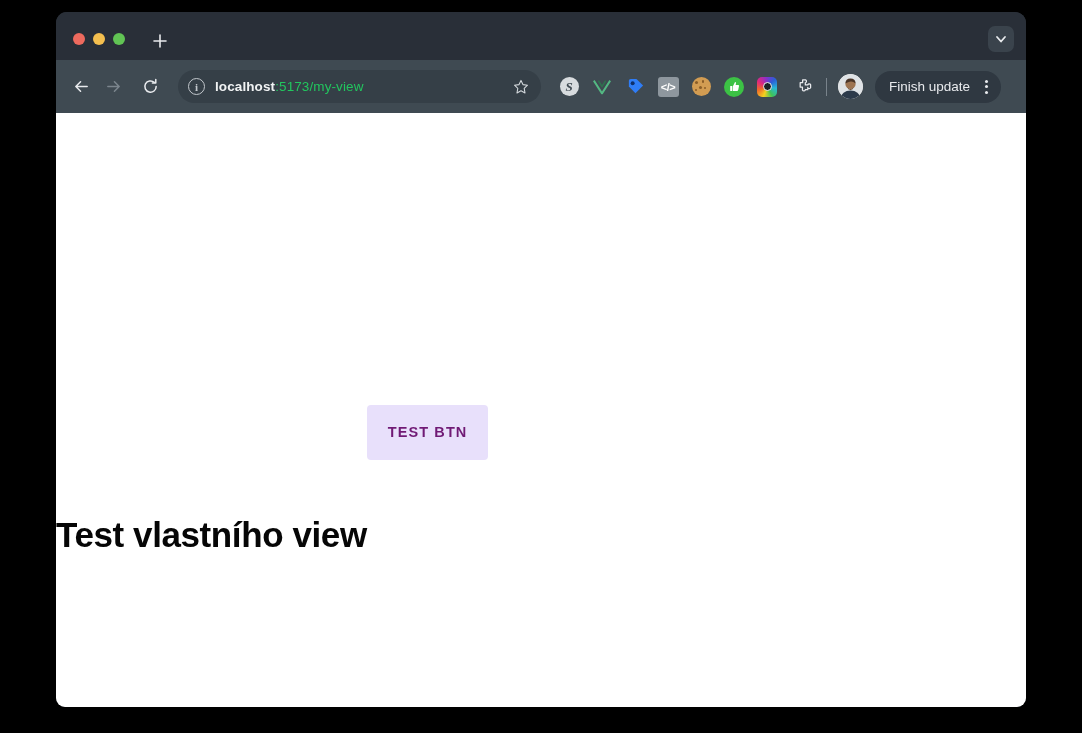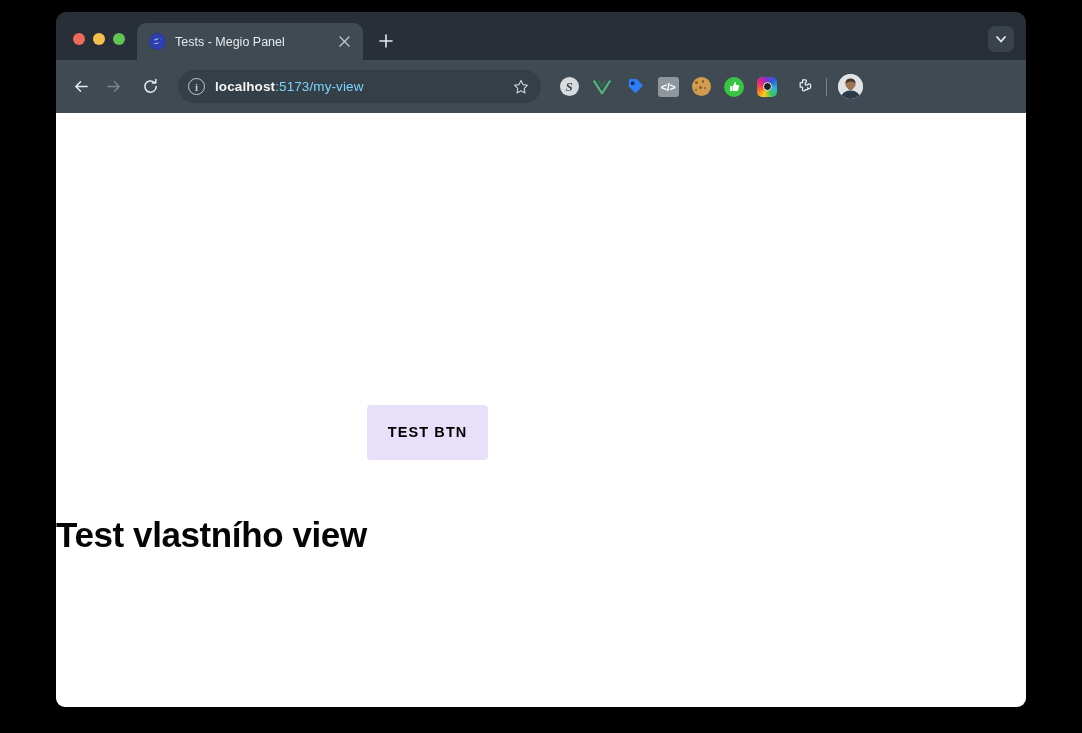--- a/index.html
+++ b/index.html
@@ -120,21 +120,21 @@
     font-size: 11px; font-weight: bold;
     font-family: "Liberation Serif", serif;
   }
   .url {
     flex: 1 1 auto;
     font-size: 13.5px;
     white-space: nowrap; overflow: hidden;
     letter-spacing: .1px;
   }
   .url .host { color: #f1f3f4; font-weight: bold; }
-  .url .path { color: #7dd3fc; }
+  .url .path { color: #22c55e; }
   .star {
     width: 20px; height: 20px; flex: 0 0 20px;
     display: flex; align-items: center; justify-content: center;
     color: #d3d8dc;
   }
 
   
   .ext-zone {
     display: flex; align-items: center;
     gap: 9px;
@@ -229,21 +229,21 @@
     margin-top: 250px;
     font-size: 35px;
     font-weight: 800;
     color: #060606;
     letter-spacing: -0.4px;
     text-align: center;
   }
   .test-btn {
     margin-top: 45px;
     background: #e8e0fb;
-    color: #000000;
+    color: #701a75;
     border: none;
     border-radius: 4px;
     font-size: 14.5px;
     font-weight: bold;
     letter-spacing: 1.1px;
     padding: 20px 21px;
     font-family: "Liberation Sans", sans-serif;
     line-height: 1;
   }
 </style>
@@ -253,36 +253,20 @@
 <div class="window">
 
   <div class="tabstrip">
 
     <div class="traffic">
       <span class="light red"></span>
       <span class="light yellow"></span>
       <span class="light green"></span>
     </div>
 
-    <div class="tab">
-      <span class="favicon">
-        <svg width="15" height="15" viewBox="0 0 20 20" aria-hidden="true">
-          <circle cx="10" cy="10" r="10" fill="#2f3fae"></circle>
-          <path d="M4 12c3 1 6 1 9-2-2 3-5 5-9 2z" fill="#ffffff"></path>
-          <path d="M6 7c4-2 7-1 9 1-3-1-6-1-9 1z" fill="#8fd4ef"></path>
-          <circle cx="12" cy="7.5" r="1.3" fill="#1b2a7a"></circle>
-        </svg>
-      </span>
-      <span class="tab-title">Tests - Megio Panel</span>
-      <span class="tab-close">
-        <svg width="11" height="11" viewBox="0 0 12 12" aria-hidden="true">
-          <path d="M1 1 L11 11 M11 1 L1 11" stroke="currentColor" stroke-width="1.4" stroke-linecap="round"></path>
-        </svg>
-      </span>
-    </div>
 
     <div class="newtab">
       <svg width="14" height="14" viewBox="0 0 14 14" aria-hidden="true">
         <path d="M7 1 V13 M1 7 H13" stroke="currentColor" stroke-width="1.6" stroke-linecap="round"></path>
       </svg>
     </div>
 
     <div class="tabsearch">
       <svg width="12" height="12" viewBox="0 0 12 12" aria-hidden="true">
         <path d="M2 4 L6 8.5 L10 4" stroke="currentColor" stroke-width="1.8" fill="none" stroke-linecap="round" stroke-linejoin="round"></path>
@@ -386,20 +370,28 @@
     <span class="avatar">
       <svg width="25" height="25" viewBox="0 0 25 25" aria-hidden="true">
         <circle cx="12.5" cy="12.5" r="12.5" fill="#dfe3e6"></circle>
         <path d="M2 25 Q4 16.5 12.5 16.5 Q21 16.5 23 25 Z" fill="#2c3a4a"></path>
         <circle cx="12.5" cy="10" r="5.1" fill="#9d7452"></circle>
         <path d="M7.4 9.6 Q7.6 4.6 12.5 4.6 Q17.4 4.6 17.6 9.6 Q15 7.2 12.5 7.6 Q10 7.9 7.4 9.6 Z" fill="#4a3528"></path>
         <path d="M9.4 13.6 Q12.5 16.4 15.6 13.6 Q15.2 15.9 12.5 16 Q9.8 15.9 9.4 13.6 Z" fill="#6b4b33"></path>
       </svg>
     </span>
 
+    <div class="finish-btn">
+      <span>Finish update</span>
+      <span class="kebab">
+        <i></i>
+          <i></i>
+          <i></i>
+      </span>
+    </div>
   </div>
 
   <div class="page">
     <h1 class="page-heading">Test vlastního view</h1>
     <button class="test-btn">TEST BTN</button>
   </div>
 
 </div>
 
 </body></html>

